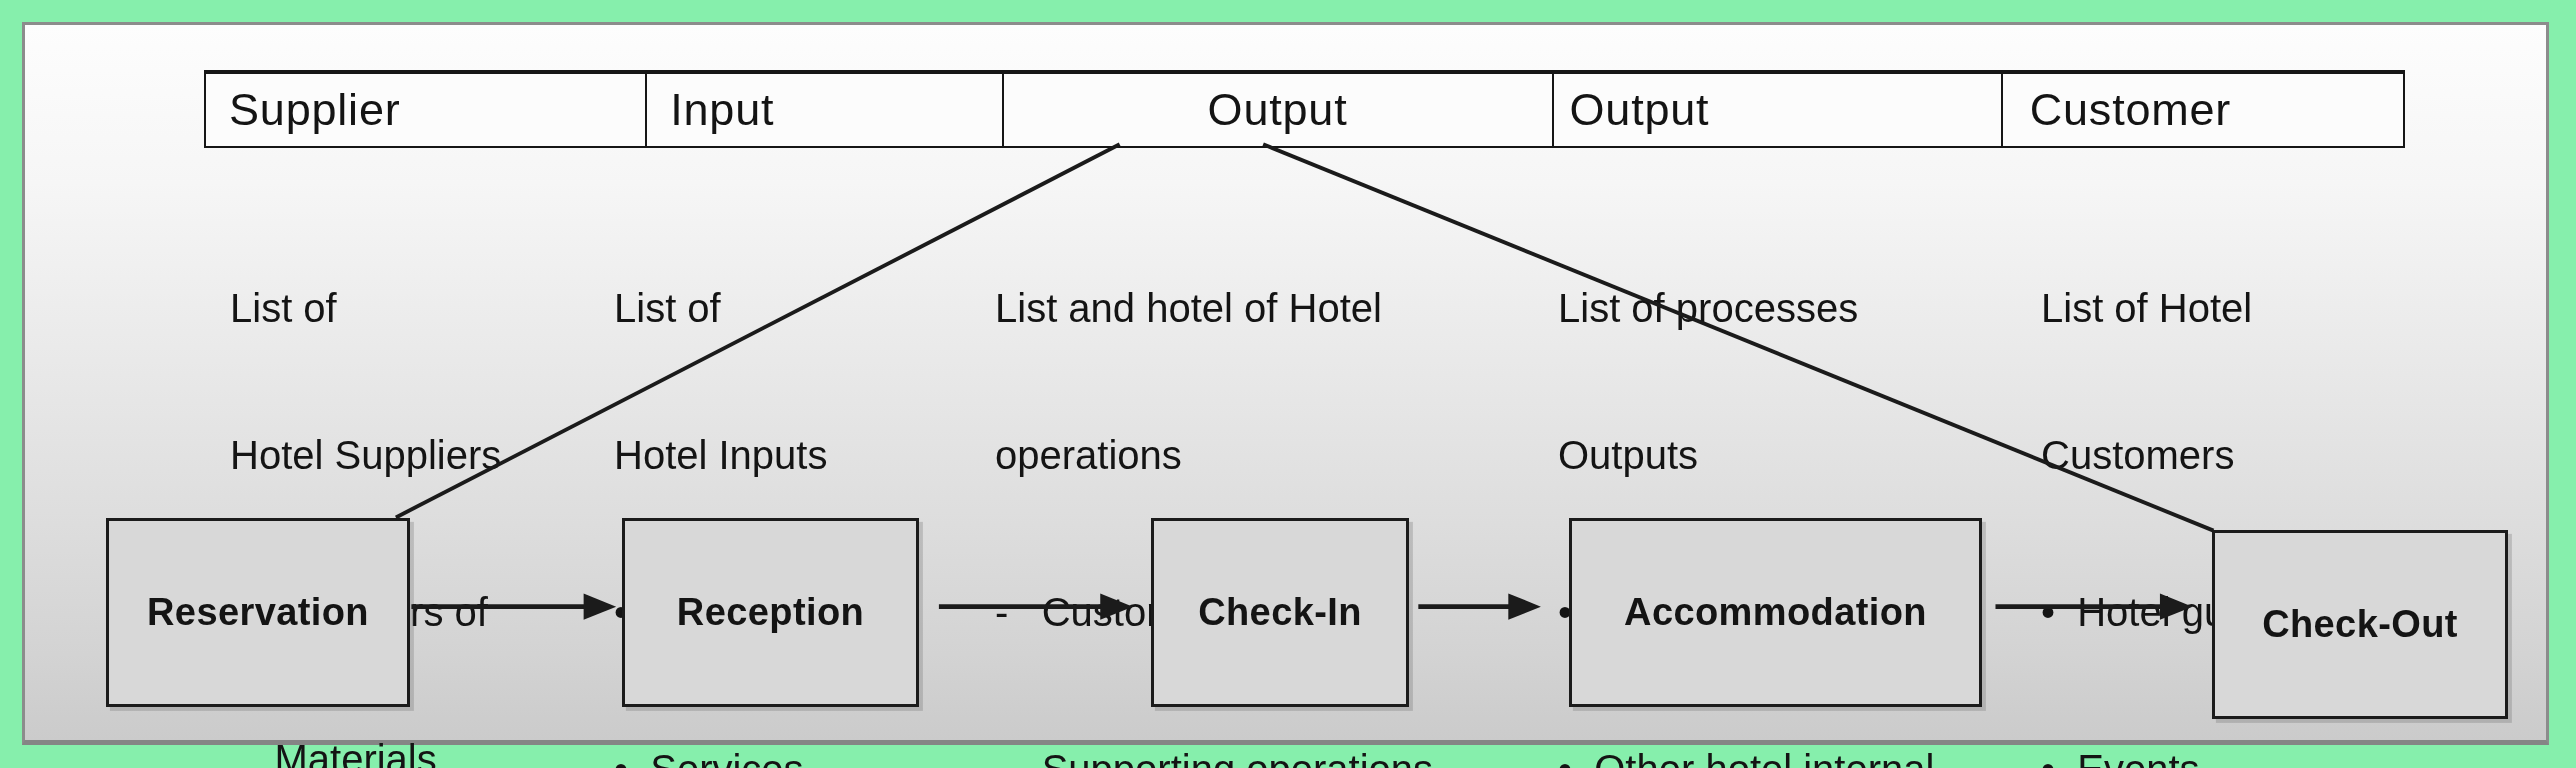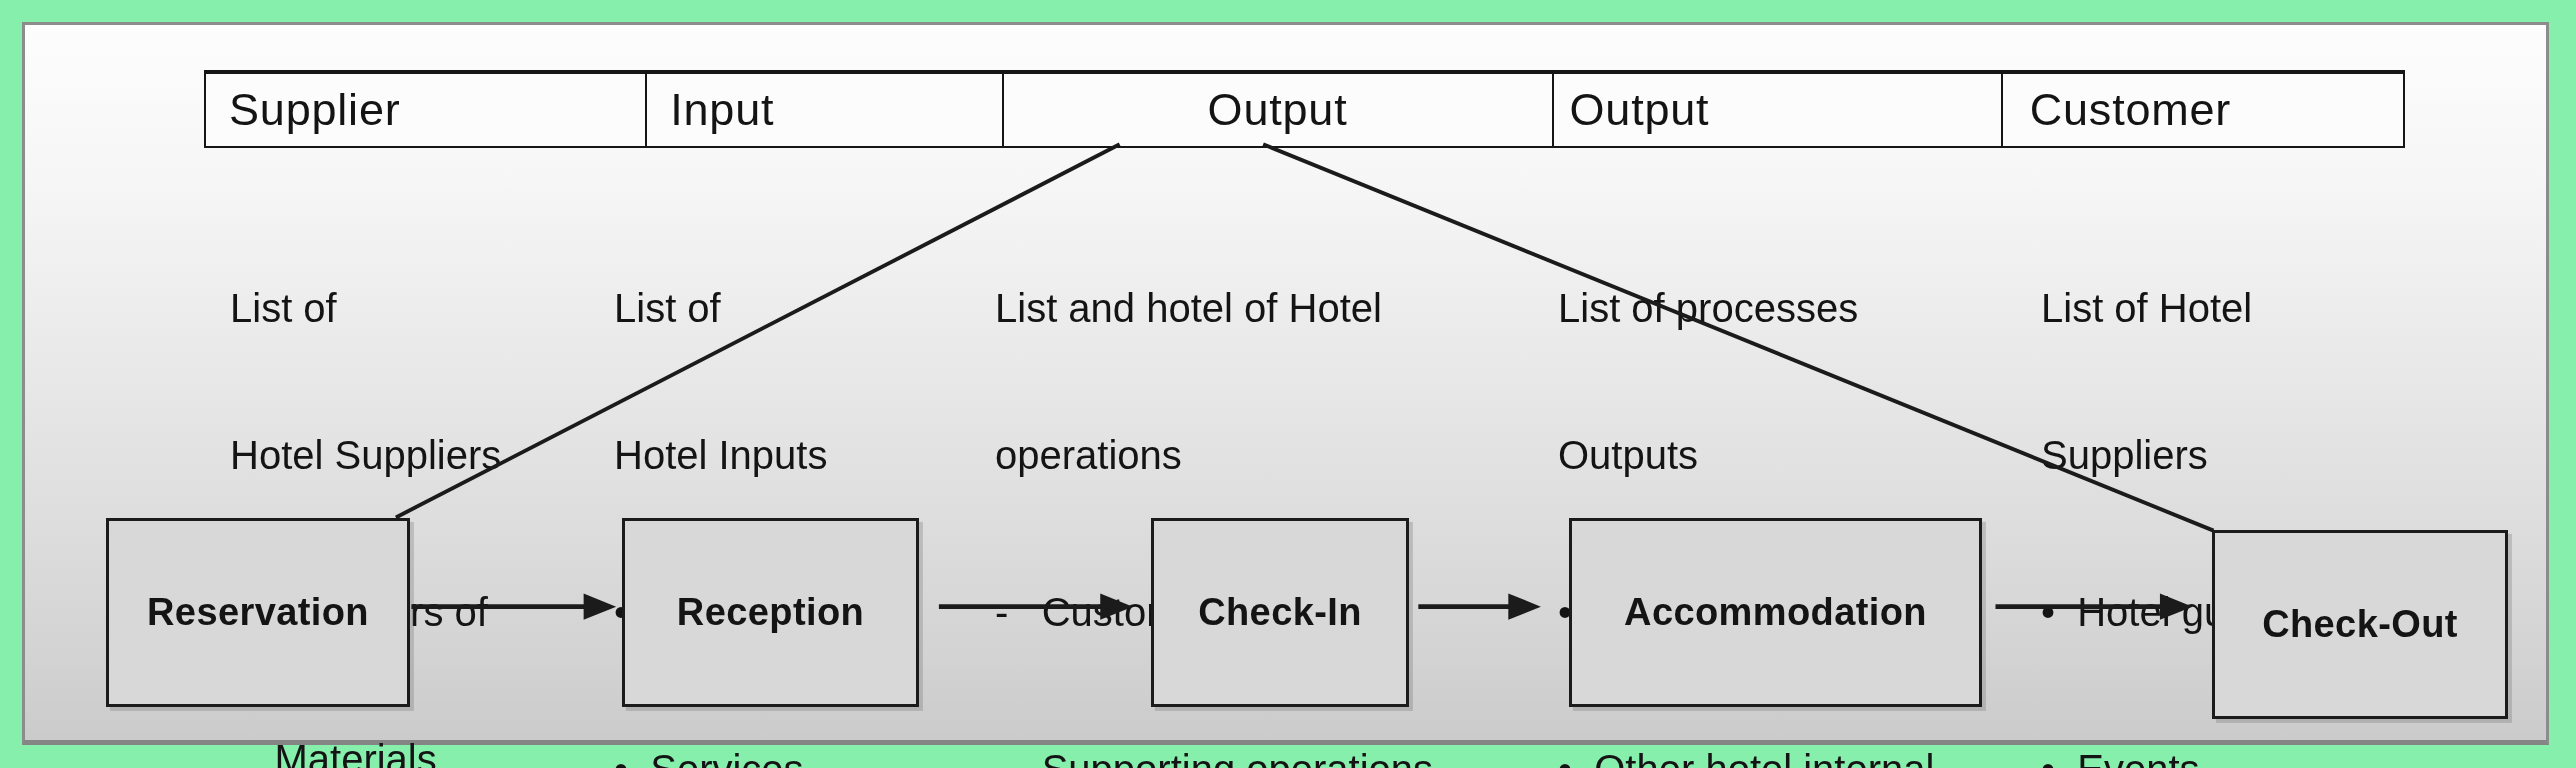--- a/index.html
+++ b/index.html
@@ -141,21 +141,21 @@
     <div class="dline">Outputs</div>
     <div class="dline gap">•  Customer-focused</div>
     <div class="dline gap">•  Other hotel internal</div>
     
     
     
   </div>
 
   <div class="dcol c5">
     <div class="dline">List of Hotel</div>
-    <div class="dline">Suppliers</div>
+    <div class="dline">Customers</div>
     <div class="dline gap">•  Hotel guests</div>
     <div class="dline gap">•  Events</div>
     
     
     
   </div>
 
   <div class="pbox b1">Reservation</div>
   <div class="pbox b2">Reception</div>
   <div class="pbox b3">Check-In</div>

